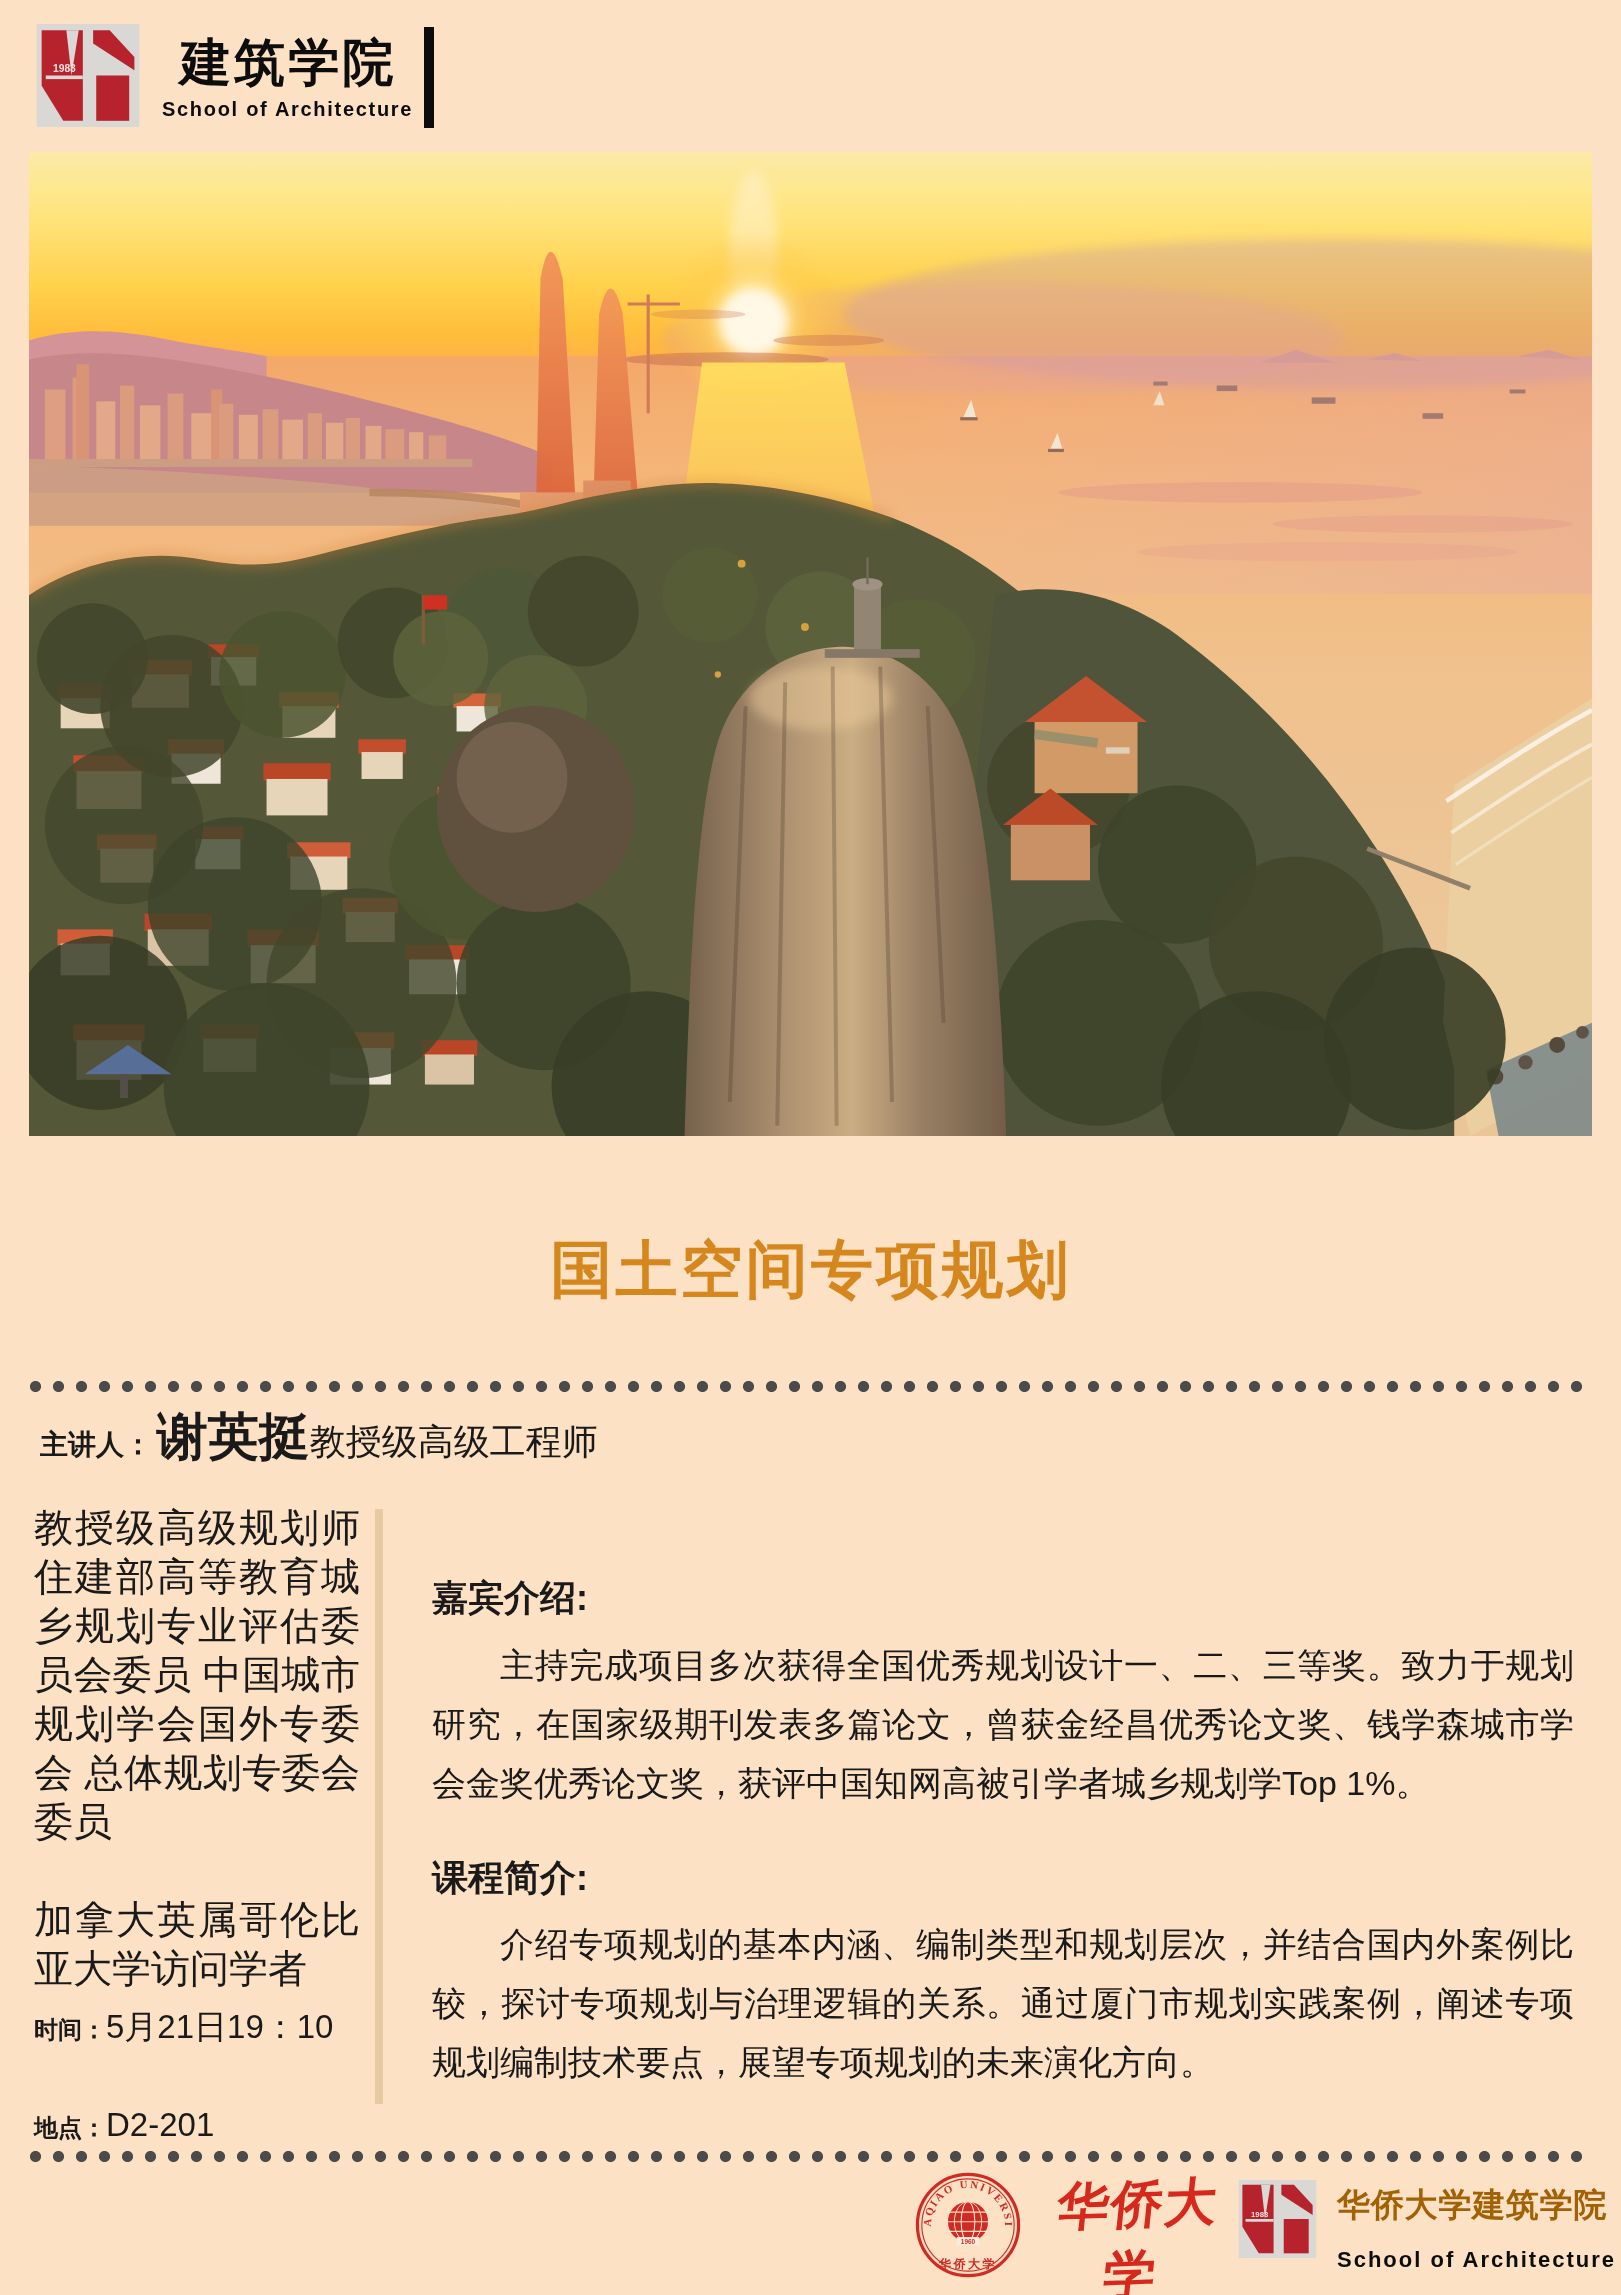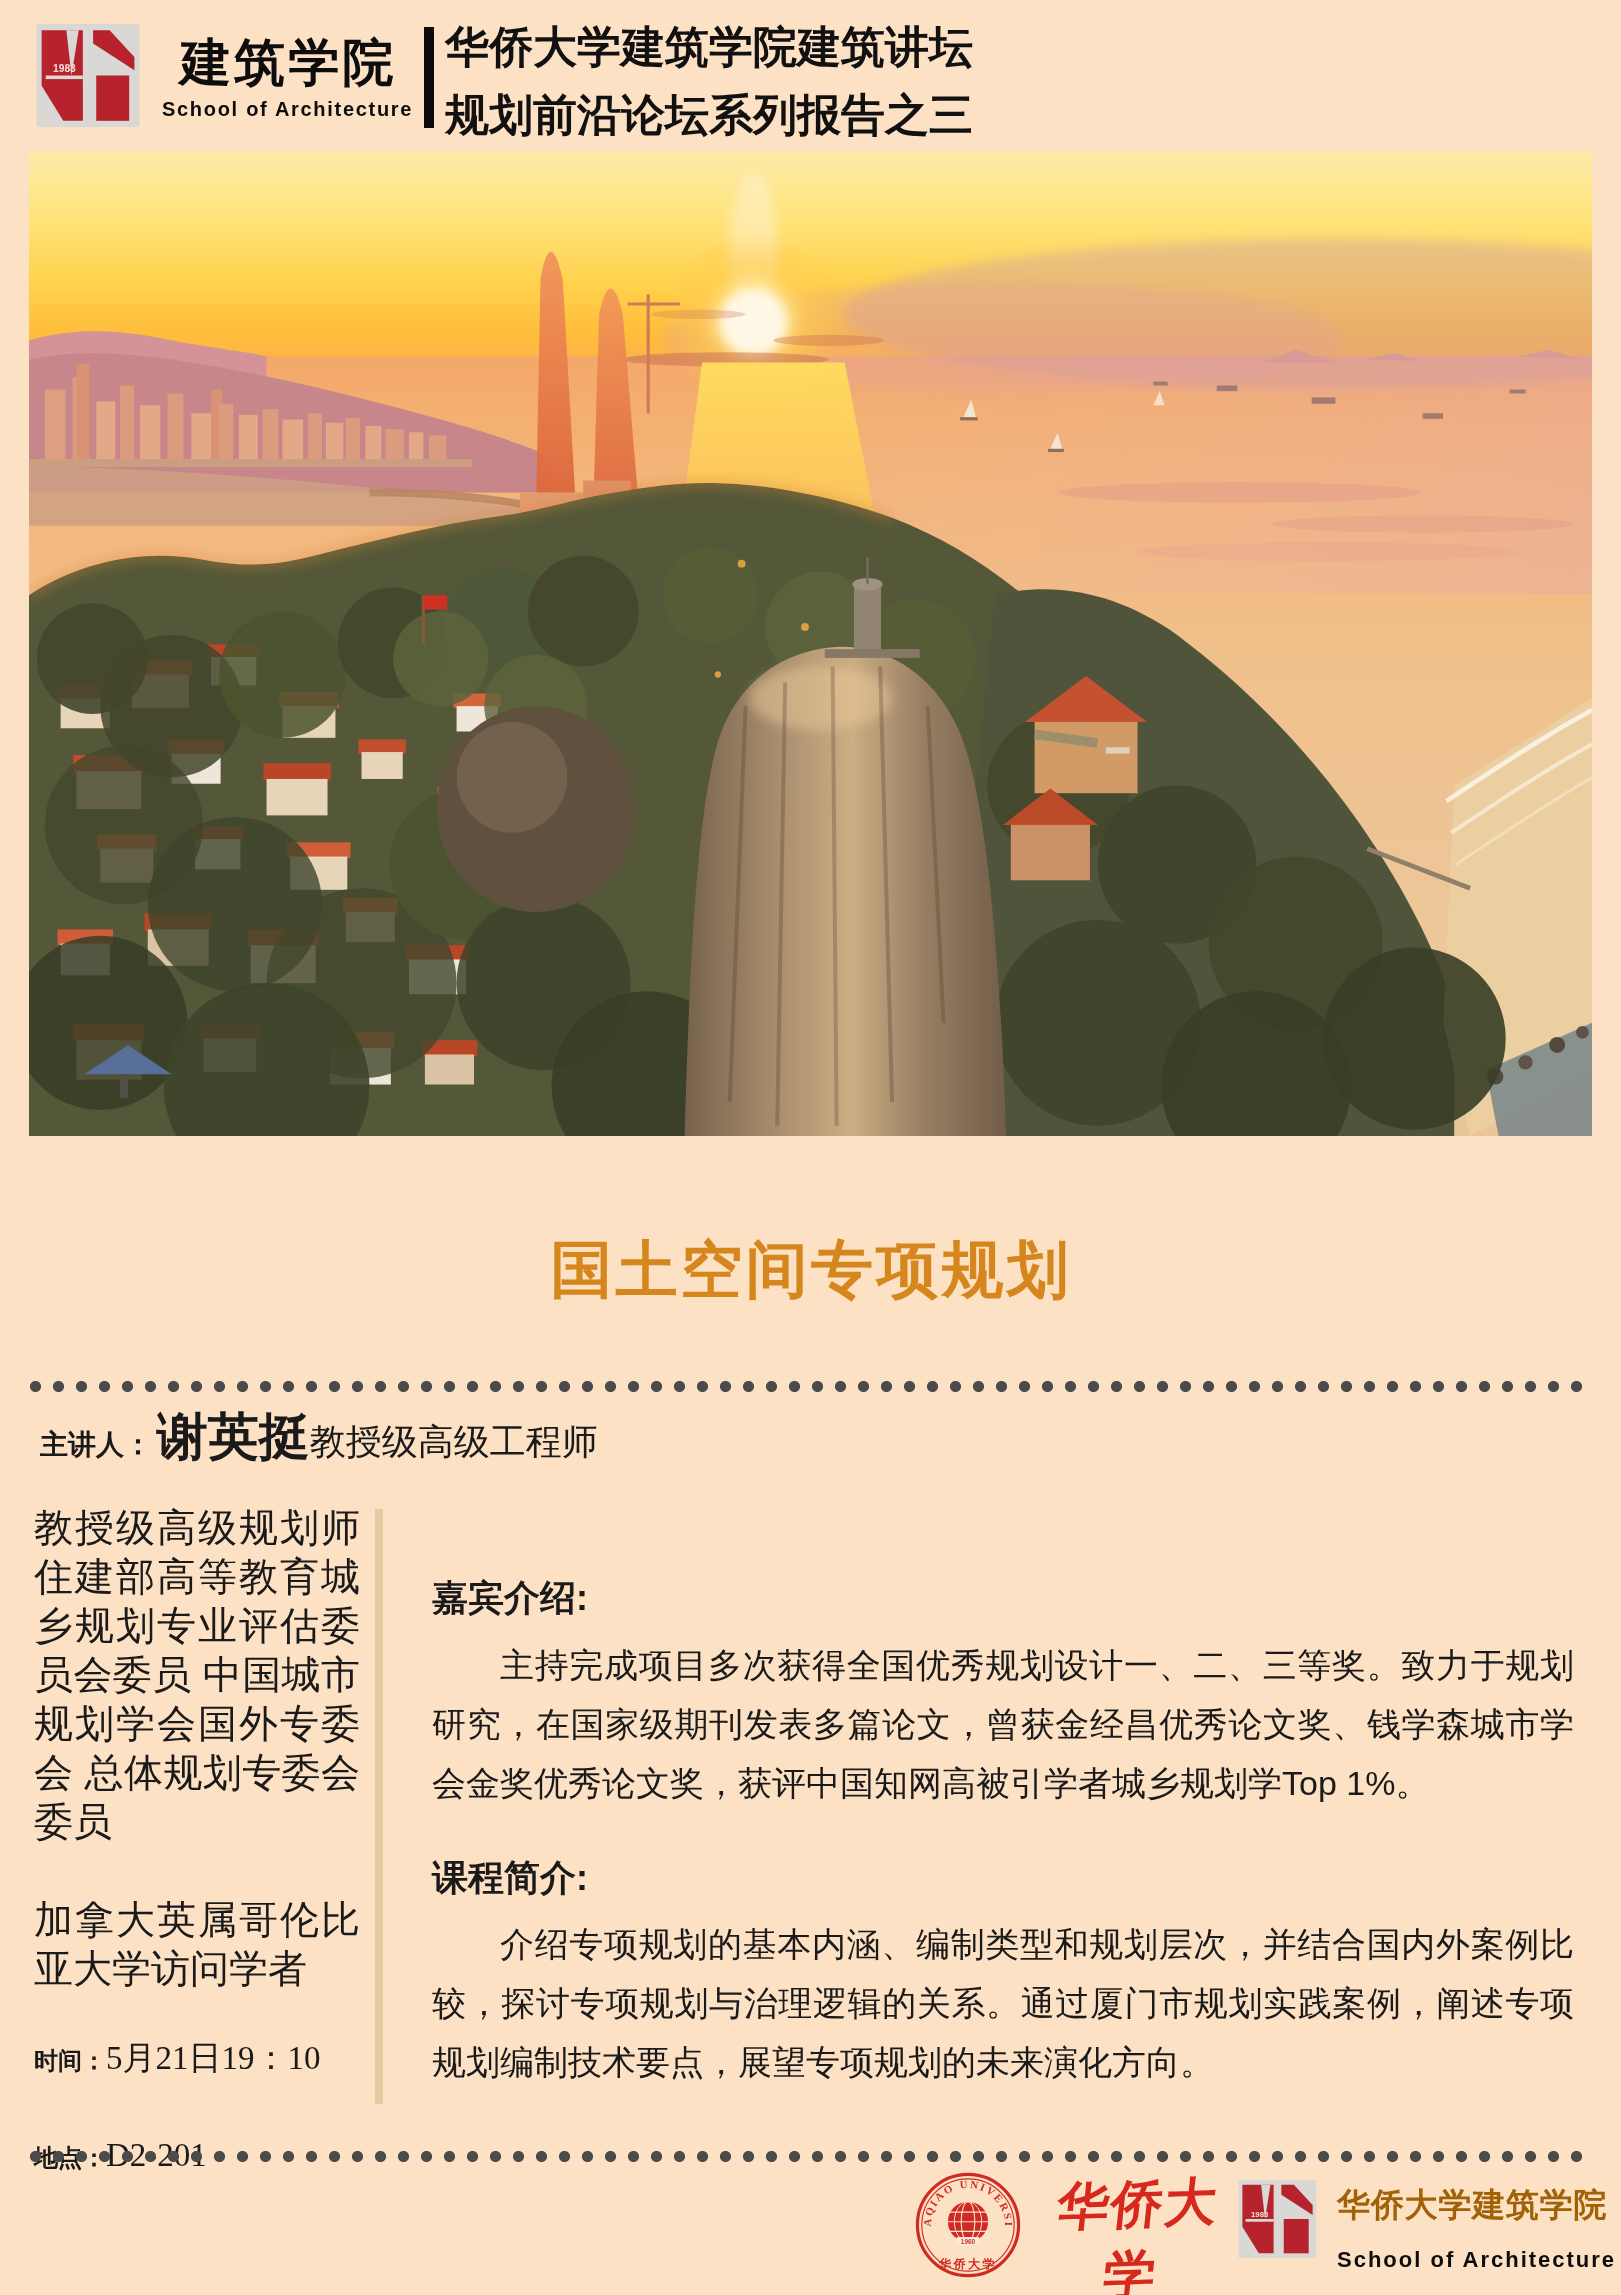--- a/index.html
+++ b/index.html
@@ -36,21 +36,21 @@
   .col-left p + p{margin-top:49px;}
   .v-divider{position:absolute;left:375px;top:1509px;width:8px;height:595px;background:#e6cba2;}
   .col-right{position:absolute;left:432px;top:1574px;width:1142px;}
   .col-right h3{margin:0;font-size:36px;font-weight:900;}
   .col-right p{margin:12.7px 0 0 0;font-size:34px;line-height:59px;font-weight:500;
                text-align:justify;word-break:break-all;text-indent:2em;}
   .col-right h3.second{margin-top:41px;}
   
   .sched{position:absolute;left:34px;display:flex;align-items:baseline;white-space:nowrap;}
   .sched .lbl{font-size:24px;font-weight:900;}
-  .sched .val{font-size:33px;font-weight:500;font-family:Liberation Serif, serif;margin-top:31px;}
+  .sched .val{font-size:33px;font-weight:500;font-family:Liberation Sans, sans-serif;}
   .sched.time{top:2005px;}
   .sched.place{top:2106px;}
   
   .footer{position:absolute;left:0;top:2170px;width:1622px;height:126px;}
   .seal{position:absolute;left:915px;top:1.6px;width:106px;height:106px;}
   .univ-block{position:absolute;left:1031px;top:0;width:206px;text-align:center;}
   .univ-cn{font-size:52px;font-weight:900;color:#d6281c;font-family:"Liberation Serif",serif;
            transform:rotate(-2deg) skewX(-8deg);letter-spacing:1.6px;}
   .ftr-logo{position:absolute;left:1238px;top:9.5px;width:79px;height:78px;}
   .school-block{position:absolute;left:1337px;top:12.7px;}
@@ -76,24 +76,20 @@
       </symbol>
     </defs>
   </svg>
 
   <svg class="hdr-logo" viewBox="0 0 100 100">
     <use href="#arch-logo-symbol"></use>
   </svg>
   <div class="hdr-logo-cn">建筑学院</div>
   <div class="hdr-logo-en">School of Architecture</div>
   <div class="hdr-vbar"></div>
-  <div class="hdr-series">
-    <div>华侨大学建筑学院建筑讲坛</div>
-    <div>规划前沿论坛系列报告之三</div>
-  </div>
 
   <figure class="hero">
     <svg viewBox="0 0 1974 1243" preserveAspectRatio="none">
       <defs>
         <linearGradient id="skyGrad" x1="0" y1="0" x2="0" y2="1">
           <stop offset="0" stop-color="#fcf0ae"></stop>
             <stop offset="0.3" stop-color="#ffe77e"></stop>
           <stop offset="0.6" stop-color="#ffd44c"></stop>
             <stop offset="0.8" stop-color="#ffc03c"></stop>
           <stop offset="1" stop-color="#ffad4e"></stop>

